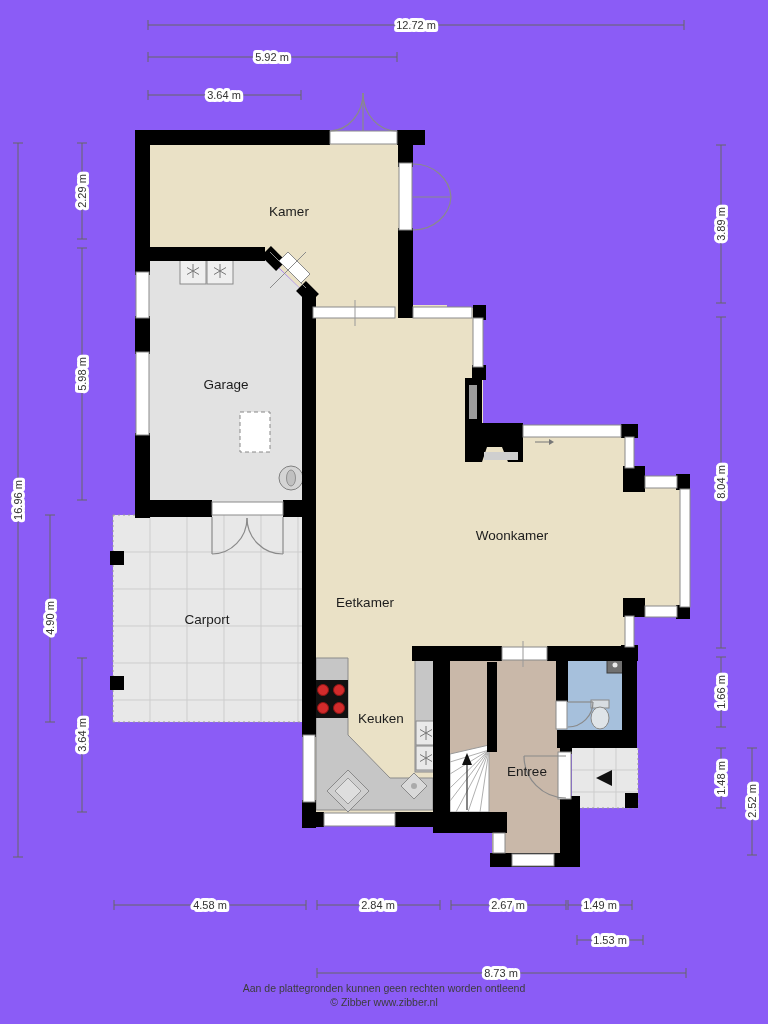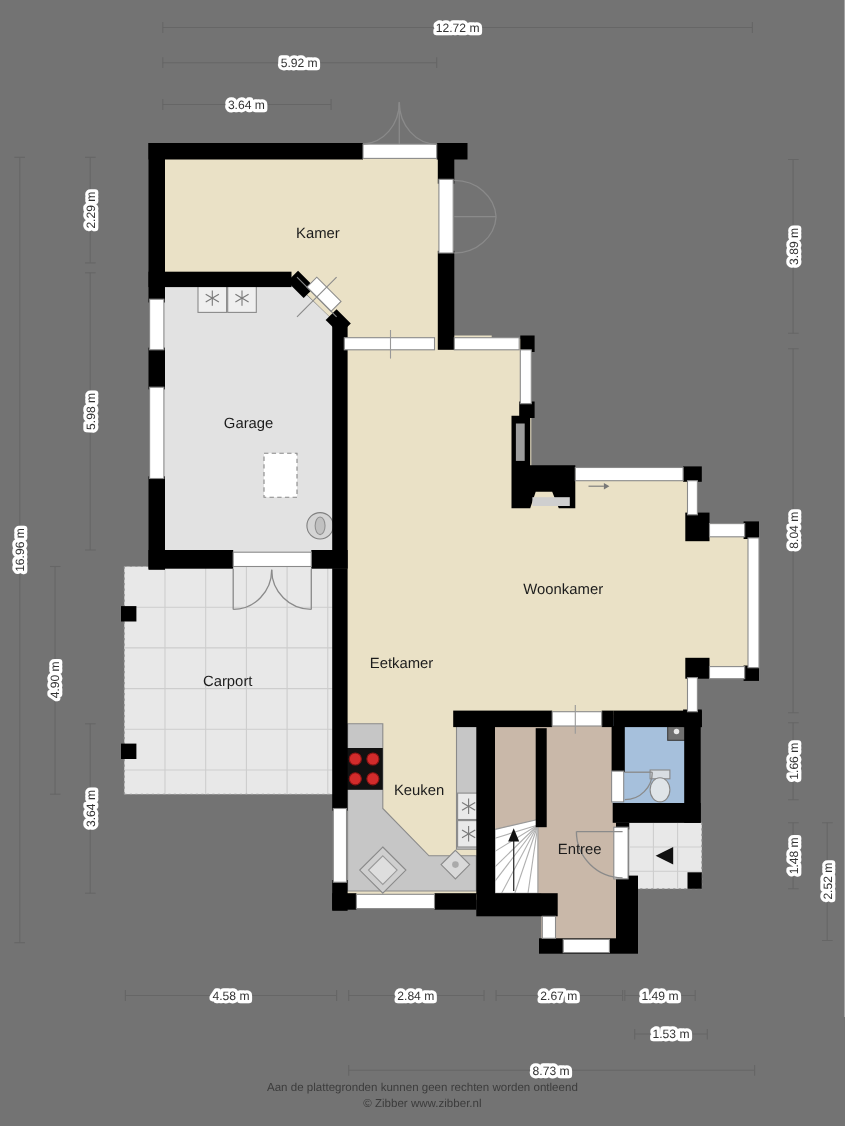--- a/index.html
+++ b/index.html
@@ -1,16 +1,16 @@
 <!DOCTYPE html>
 <html><head>
 <meta charset="utf-8">
 <style>
   html,body{margin:0;padding:0;background:#ffffff;}
-  .canvas{position:relative;width:768px;height:1024px;background:#737373;overflow:hidden;
+  .canvas{position:relative;width:768px;height:1024px;background:#8b5cf6;overflow:hidden;
           font-family:"Liberation Sans", sans-serif;}
   svg{display:block;}
   text{font-family:"Liberation Sans", sans-serif;}
   .dim-text{font-size:11px;fill:#333333;paint-order:stroke;stroke:#ffffff;stroke-width:6px;
             stroke-linejoin:round;}
   .room-text{font-size:13.5px;fill:#1c1c1c;}
   .footer-text{font-size:10.5px;fill:#3c3c3c;}
   .dim-line{stroke:#666666;stroke-width:1;}
   .wall{fill:#000000;}
   .win{fill:#ffffff;stroke:#8a8a8a;stroke-width:1;}

